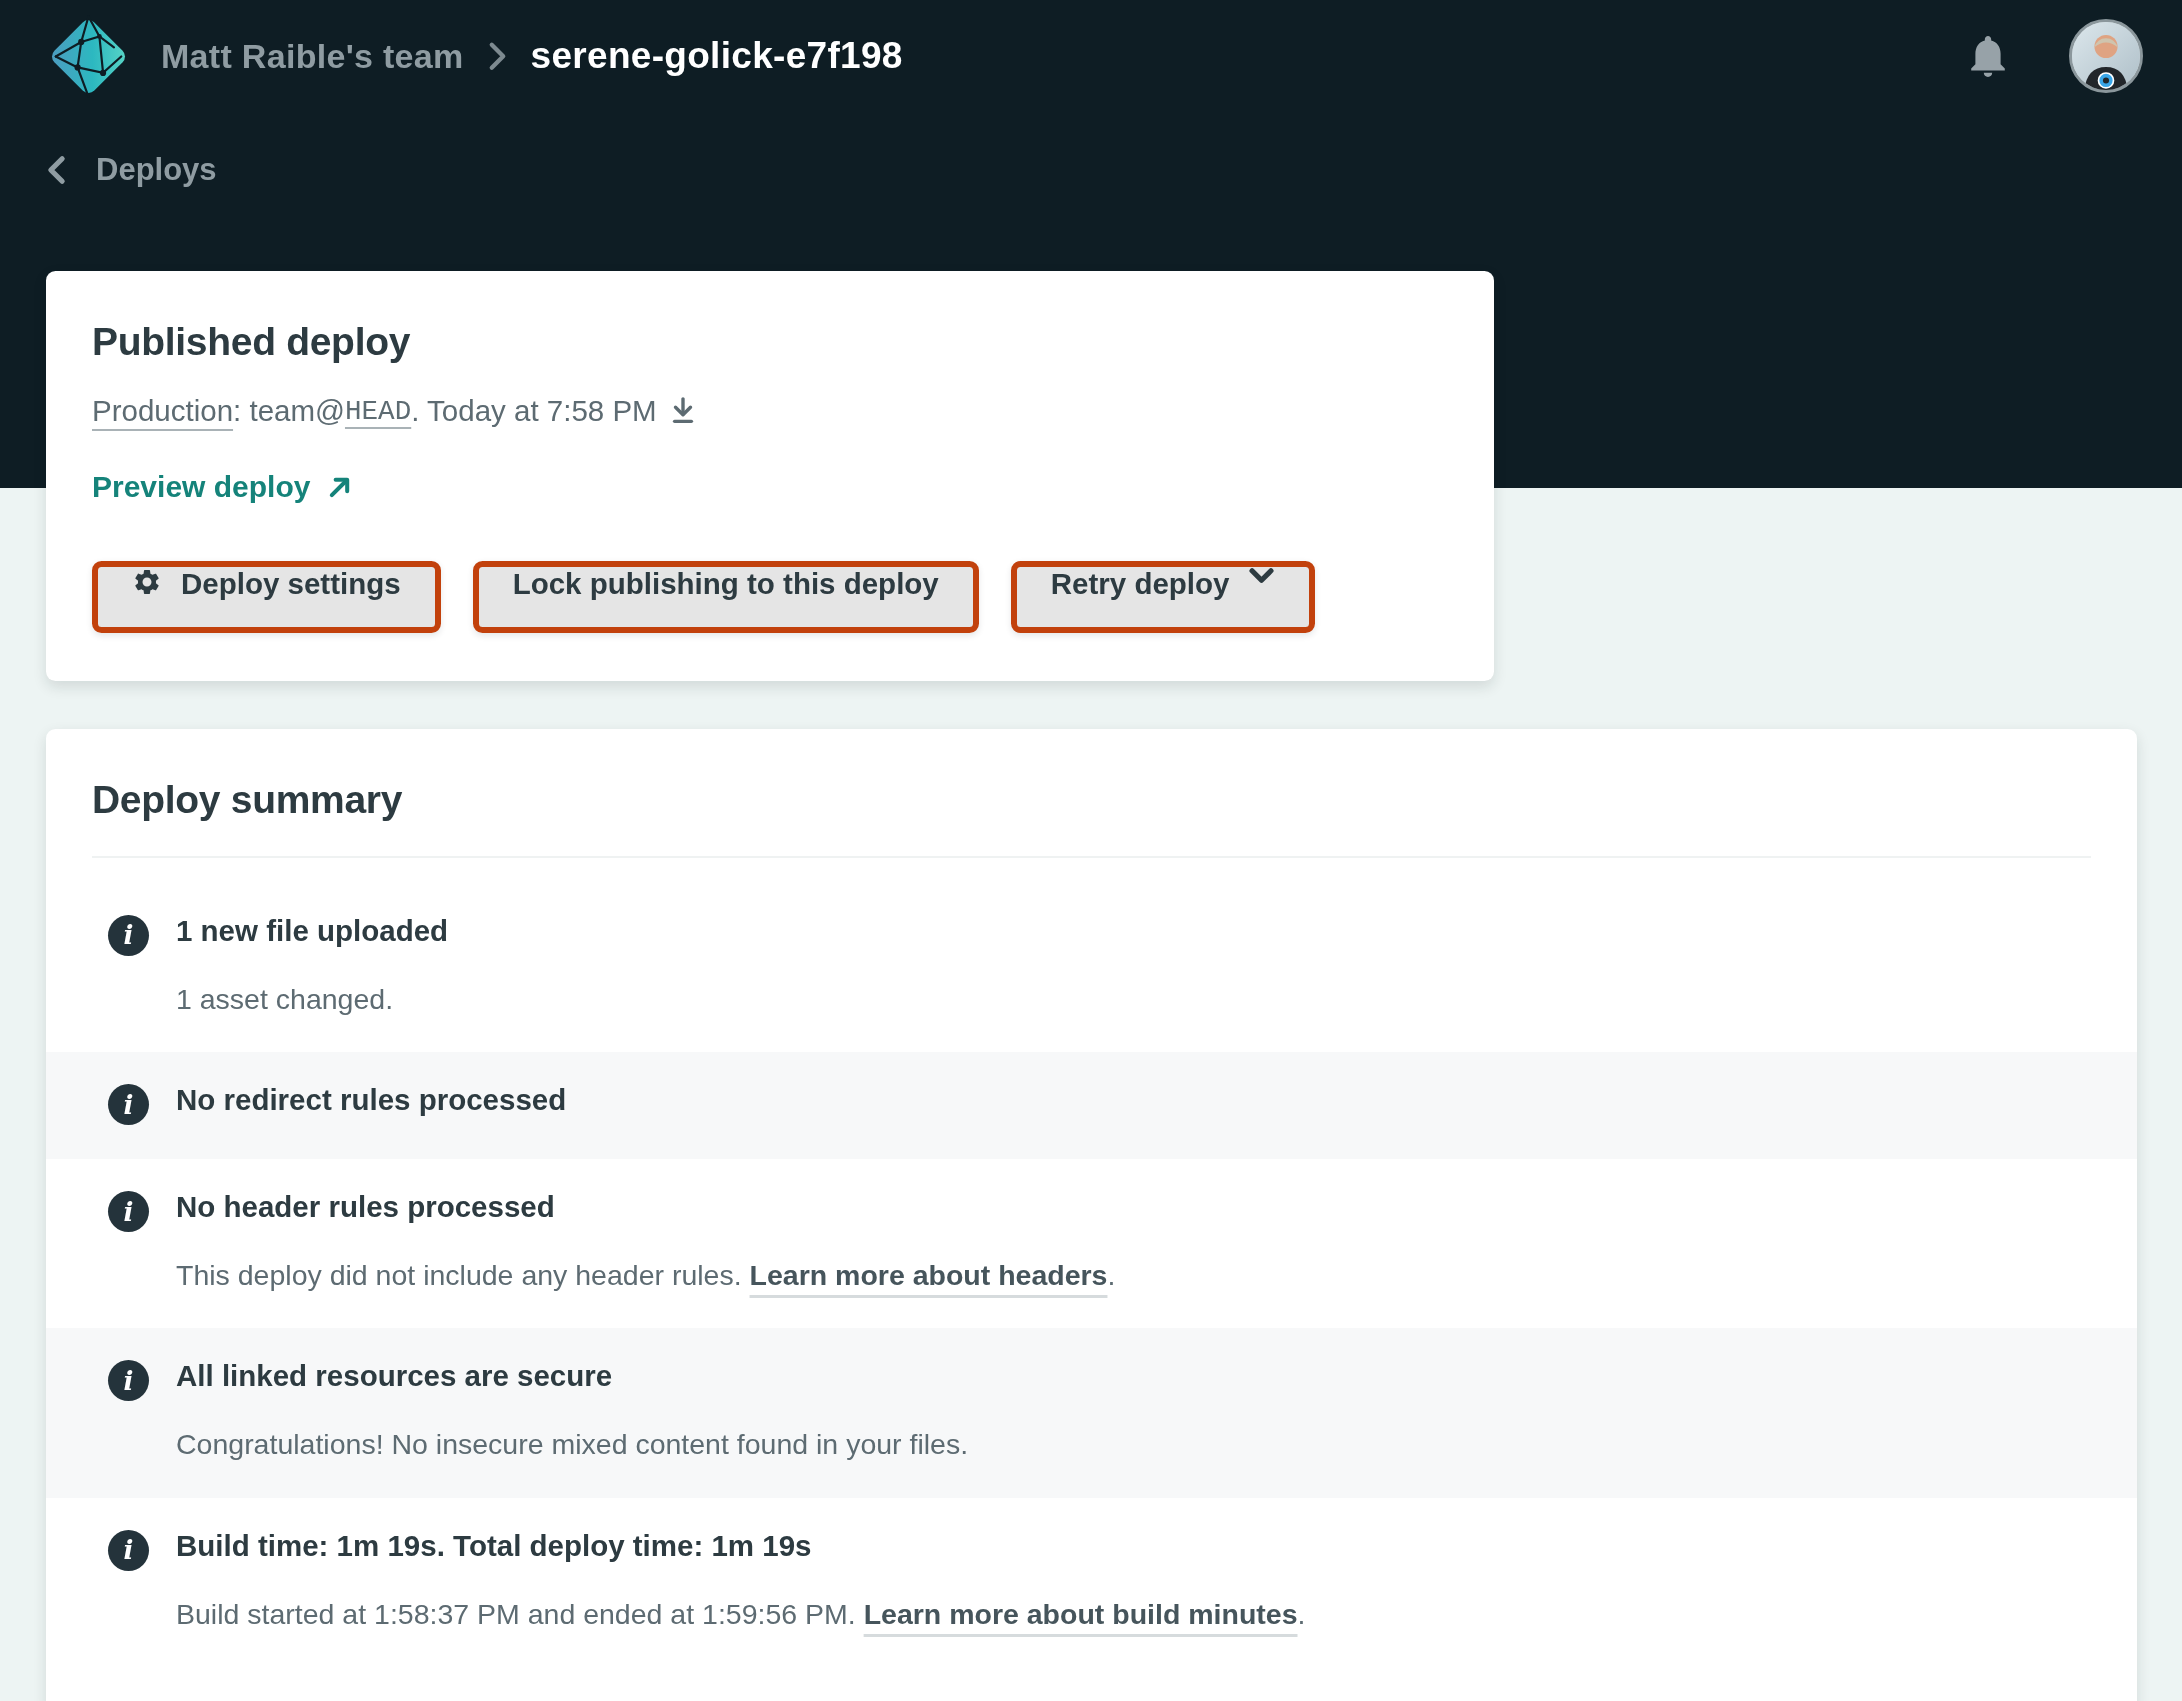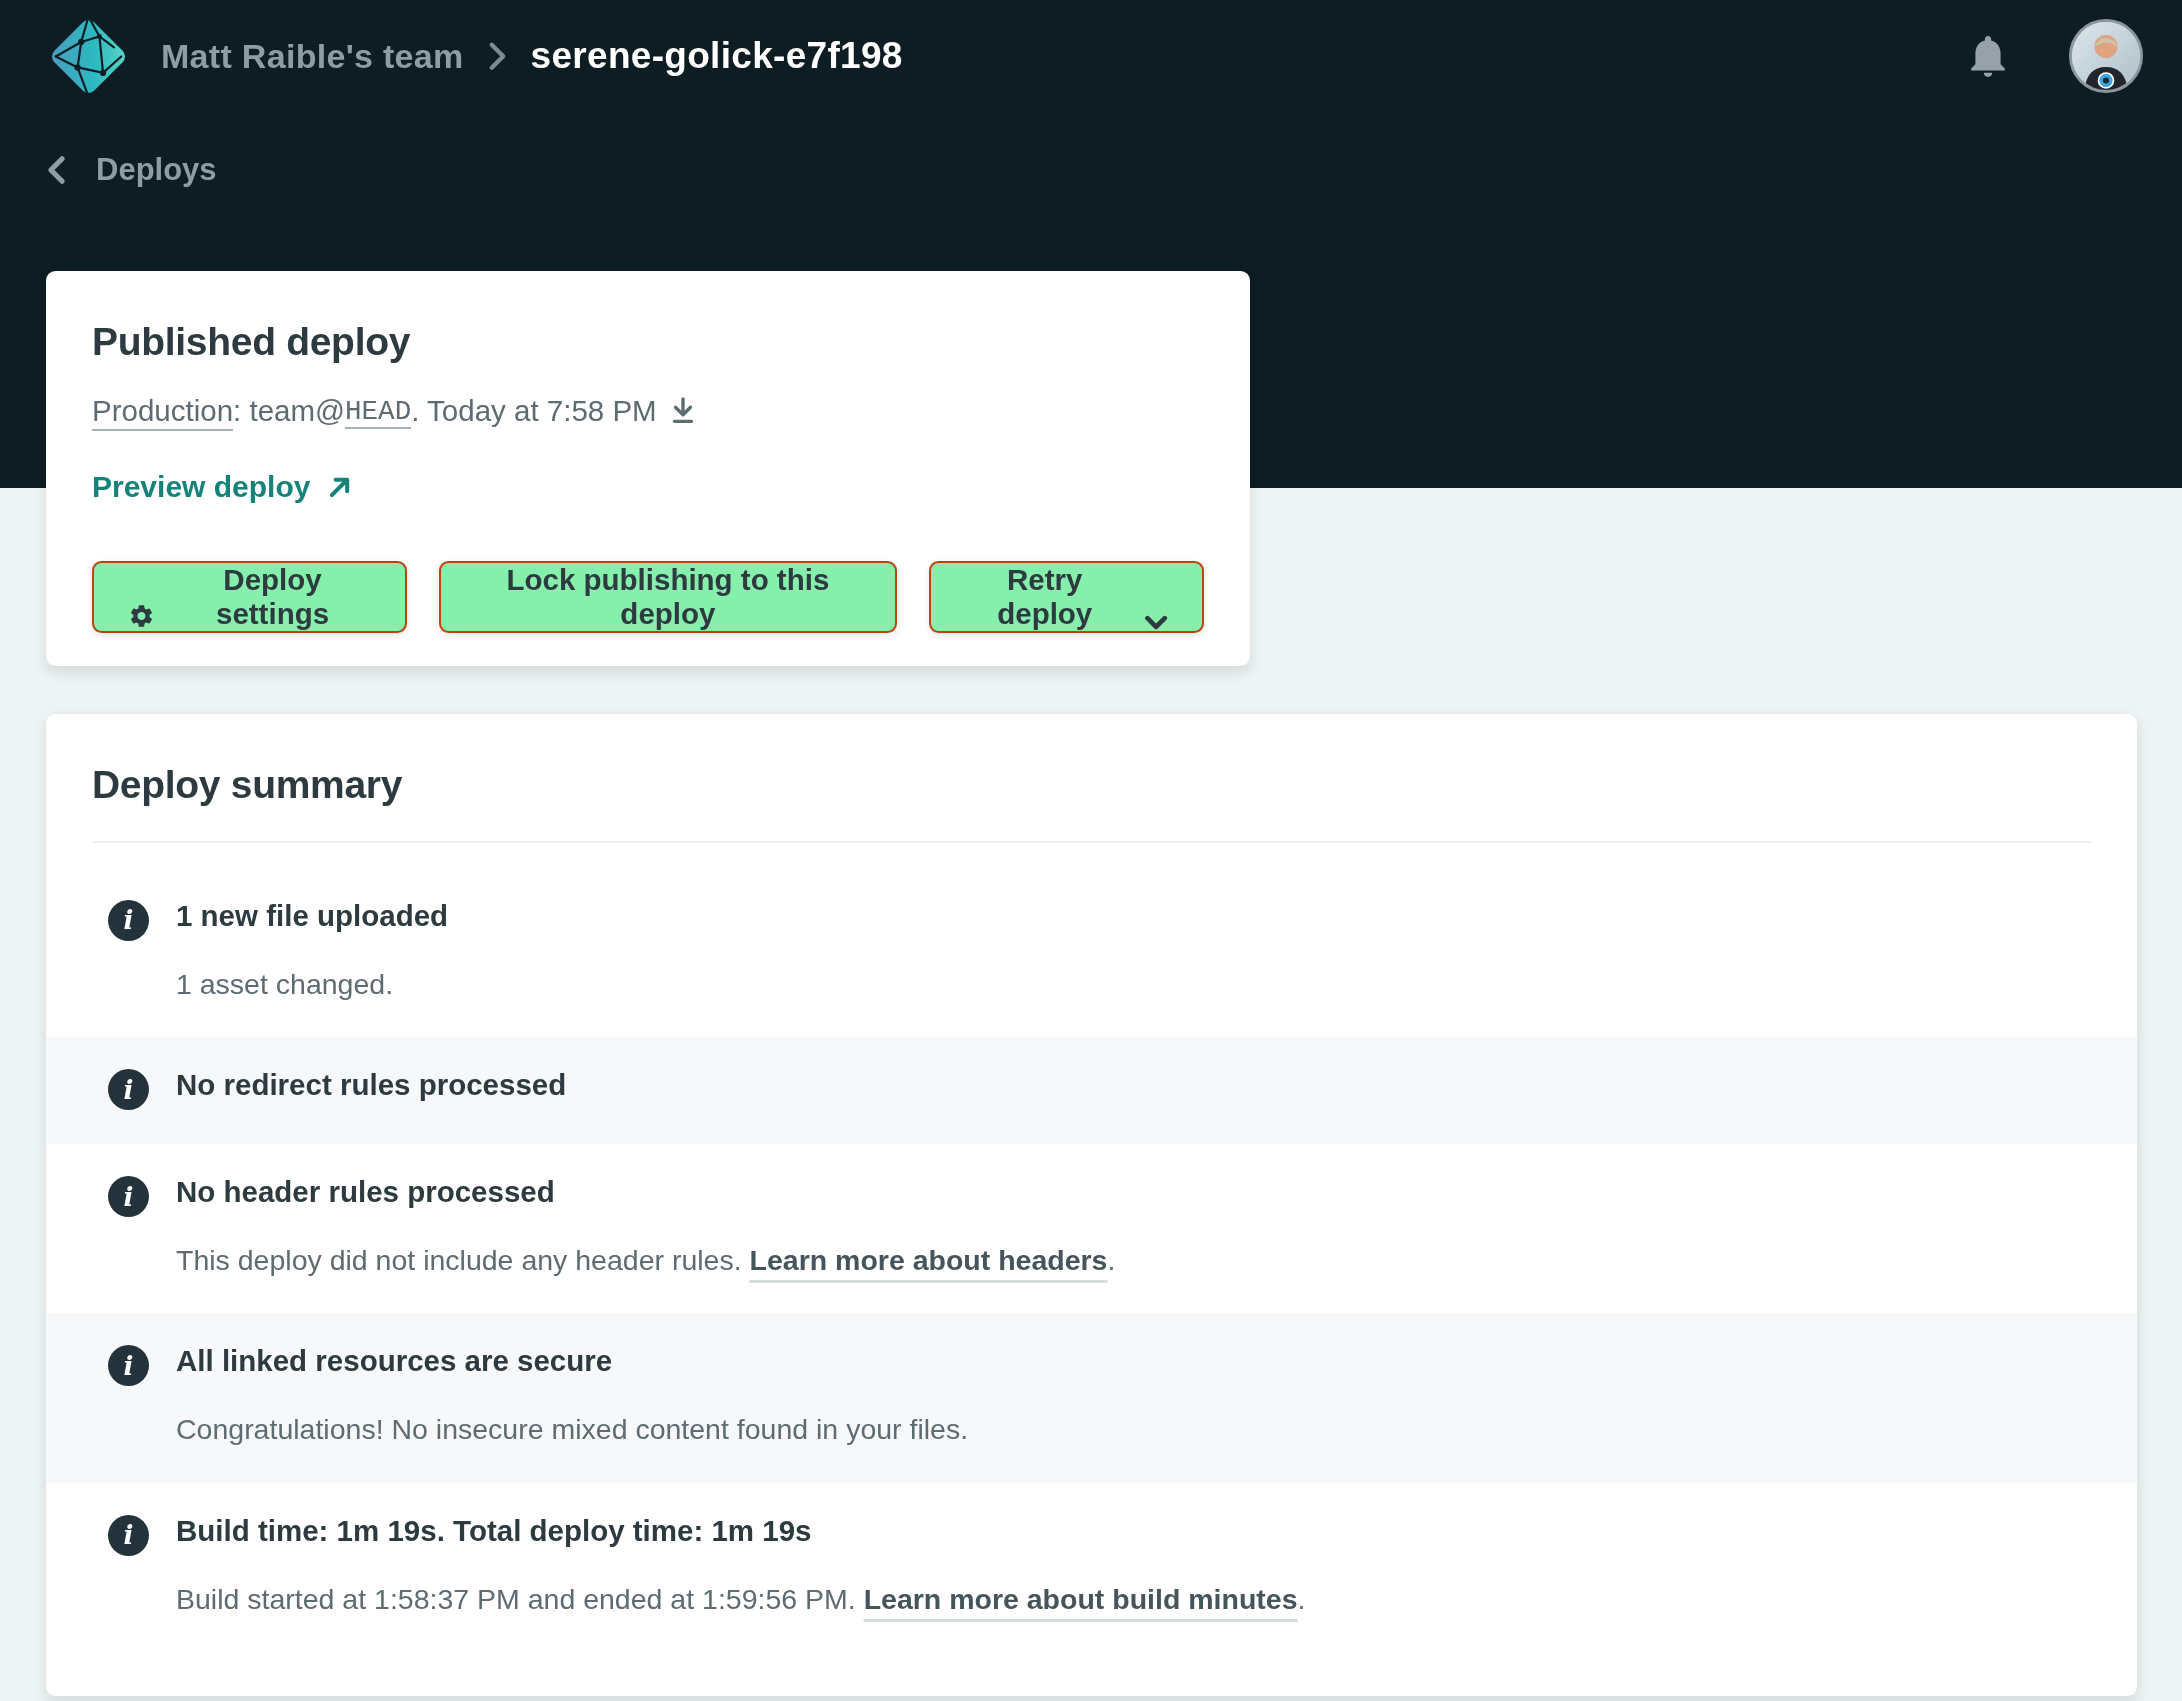--- a/index.html
+++ b/index.html
@@ -26,36 +26,36 @@
   .avatar-btn { width:74px; height:74px; border-radius:50%; border:3.8px solid #8b979c; overflow:hidden; padding:0; background:#cfd8dc; cursor:pointer; }
   .avatar-btn svg { display:block; width:100%; height:100%; }
 
   
   .back-row { padding:40px 0 0 46px; }
   .back-link { display:inline-flex; align-items:center; gap:29px; text-decoration:none;
     font-size:31px; font-weight:700; color:#8f9ca2; cursor:pointer; }
 
   
   .card { background:#ffffff; border-radius:9.5px; box-shadow:0 5.7px 13.3px rgba(14,29,36,.12); }
-  .card-published { width:1204px; margin:82px 0 0 46px; padding:49px 46px 33px; }
+  .card-published { width:1448px; margin:82px 0 0 46px; padding:49px 46px 48px; }
   .card-title { font-size:39px; font-weight:700; color:#2d3b41; letter-spacing:-0.3px; }
 
   .deploy-meta { margin-top:30px; font-size:29.5px; color:#5d6b72; display:flex; align-items:center; }
   .meta-link { color:#5d6b72; text-decoration:underline; text-decoration-color:#a9b2b6;
     text-decoration-thickness:1.9px; text-underline-offset:7.6px; cursor:pointer; }
   .head-ref { font-family:"Liberation Mono","DejaVu Sans Mono",monospace; font-size:27.6px; }
   .download-btn { background:none; border:none; margin-left:11.4px; cursor:pointer; width:30px; height:32px; }
 
   .preview-link { margin-top:42px; display:inline-flex; align-items:center; gap:17px;
     font-size:30px; font-weight:700; color:#15837a; text-decoration:none; cursor:pointer; }
 
   .btn-row { margin-top:57px; display:flex; gap:32px; }
-  .btn { height:72px; padding:0 34px; background:#86efac; border:2px solid #c2410c; border-radius:9.5px;
+  .btn { height:72px; padding:0 34px; background:#e5e5e5; border:6px solid #c2410c; border-radius:9.5px;
     box-shadow:0 2.9px 6.7px rgba(14,29,36,.10); font-family:inherit; font-size:29.5px; font-weight:700;
-    color:#2d3b41; display:inline-flex; align-items:flex-end; gap:19px; cursor:pointer; }
+    color:#2d3b41; display:inline-flex; align-items:flex-start; gap:19px; cursor:pointer; }
 
   
   .card-summary { width:2091px; margin:48px 0 0 46px; padding:49px 0 44px; }
   .card-summary .card-title { margin-left:46px; }
   .divider { height:1.9px; background:#eff2f2; margin:34px 46px 0; }
   .rows { margin-top:25px; }
   .summary-row { display:flex; align-items:flex-start; gap:27px; padding:30px 46px 34px 62px; }
   .summary-row.striped { background:#f7f8f9; }
   .info-badge { width:41px; height:41px; border-radius:50%; background:#24333b; color:#ffffff;
     display:flex; align-items:center; justify-content:center; flex:none; margin-top:1.9px;

